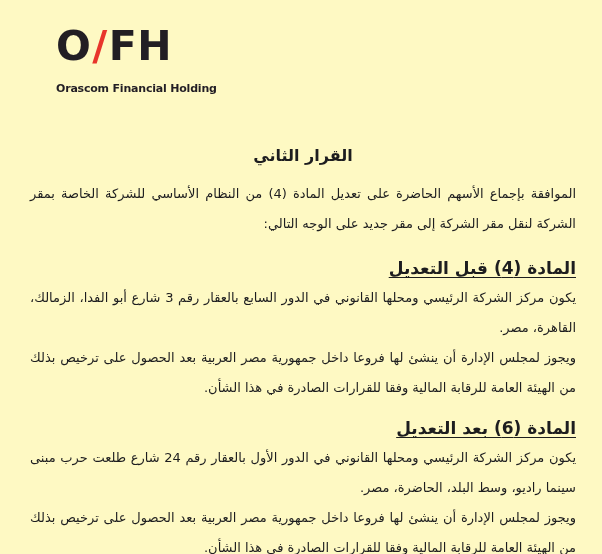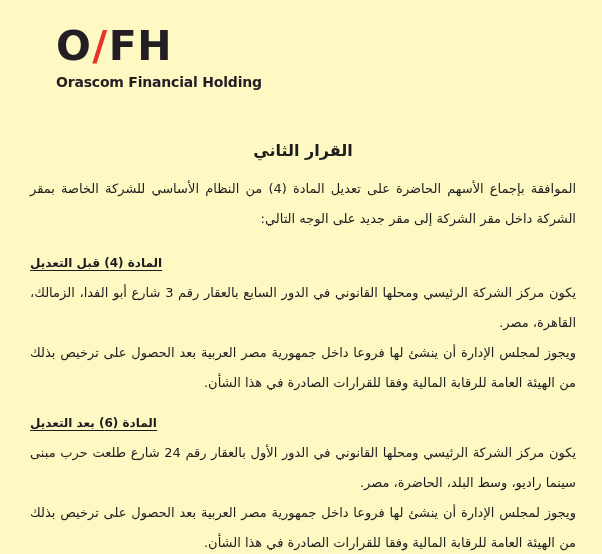--- a/index.html
+++ b/index.html
@@ -19,22 +19,22 @@
   .logo-text {
     font-size: 41px;
     font-weight: bold;
     line-height: 1;
     letter-spacing: 0.5px;
     color: #221e24;
     white-space: nowrap;
   }
   .lg-red { color: #e8352b; font-weight: bold; padding: 0 1px; }
   .tagline {
-    margin-top: 7px;
-    font-size: 14px;
+    margin-top: 15px;
+    font-size: 11px;
     font-weight: bold;
     letter-spacing: -0.2px;
     color: #221e24;
     white-space: nowrap;
   }
   
   .doc {
     direction: rtl;
     padding: 0 26px 0 30px;
     font-size: 13px;
@@ -45,23 +45,23 @@
   .doc-title {
     text-align: center;
     font-weight: bold;
     font-size: 16px;
     margin-top: 46px;
     line-height: 30px;
   }
   .para { margin: 0; text-align: justify; }
   .intro { margin-top: 8px; }
   .heading {
-    text-align: left;
+    text-align: right;
     font-weight: bold;
-    font-size: 12px;
+    font-size: 17px;
     line-height: 30px;
     margin-top: 14px;
   }
   .heading .u { text-decoration: underline; text-underline-offset: 3px; }
   .mt { margin-top: 10px; }
 </style>
 </head>
 <body>
 
 <div class="page">
@@ -70,21 +70,21 @@
     <div class="logo-text"><span>O</span><span class="lg-red">/</span><span>FH</span></div>
     <div class="tagline">Orascom Financial Holding</div>
   </div>
 
   <div class="doc" dir="rtl">
 
     <div class="doc-title">القرار الثاني</div>
 
     <p class="para intro">
       <span>الموافقة بإجماع الأسهم الحاضرة على تعديل المادة (4) من النظام الأساسي للشركة الخاصة بمقر الشركة</span>
-      <span>داخل مقر الشركة إلى مقر جديد على الوجه التالي:</span>
+      <span>لنقل مقر الشركة إلى مقر جديد على الوجه التالي:</span>
     </p>
 
     <div class="heading">
       <span class="u">المادة (4) قبل التعديل</span>
     </div>
 
     <p class="para">
       <span>يكون مركز الشركة الرئيسي ومحلها القانوني في الدور السابع بالعقار رقم 3 شارع أبو الفدا، الزمالك، القاهرة،</span>
       <span>مصر.</span>
     </p>

